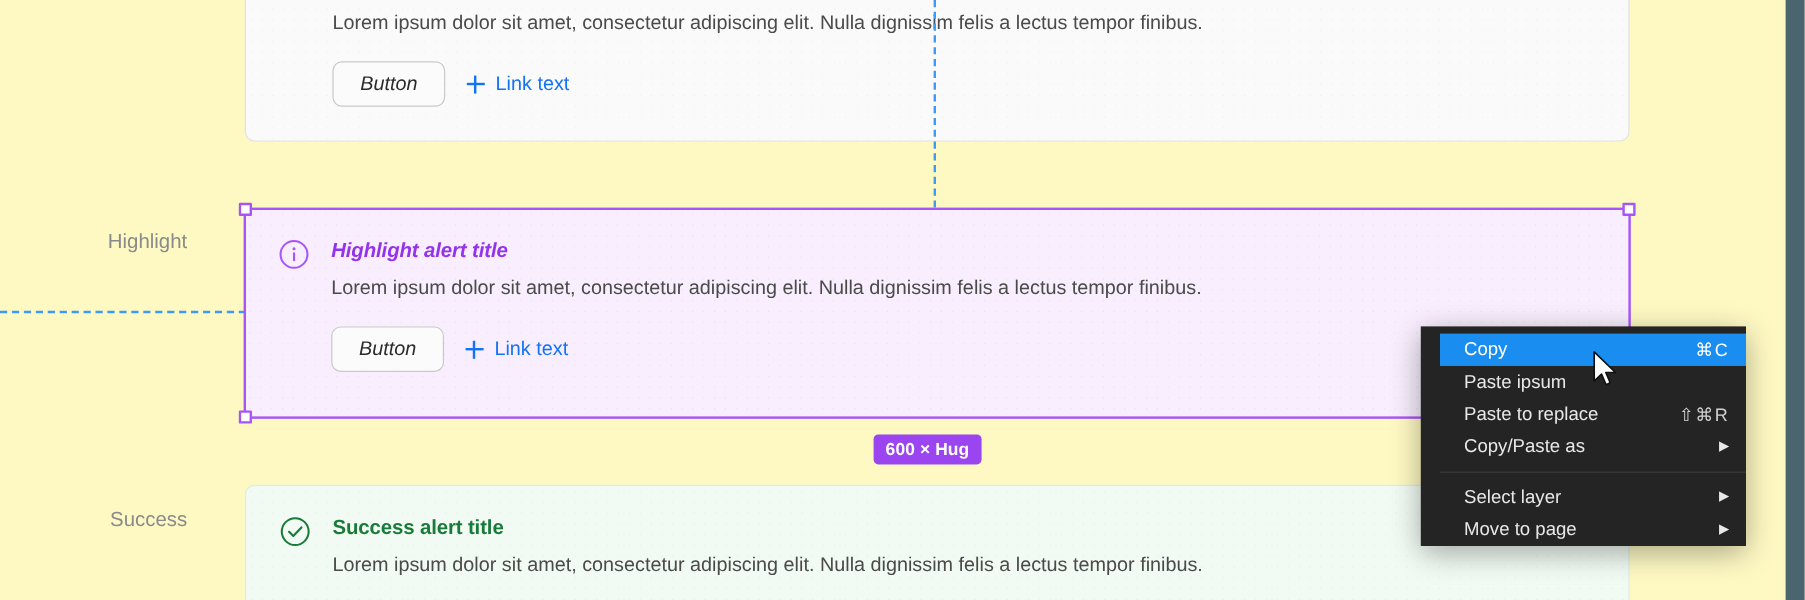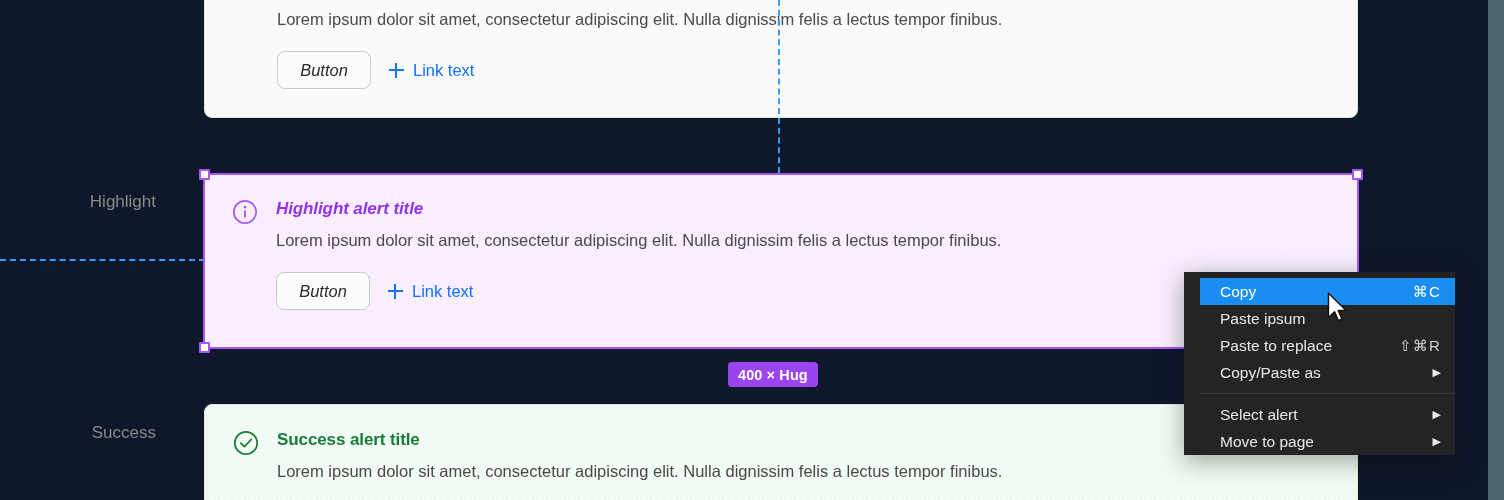--- a/index.html
+++ b/index.html
@@ -10,21 +10,21 @@
     overflow: hidden;
     background: #ffffff;
     font-family: "Liberation Sans", sans-serif;
     -webkit-font-smoothing: antialiased;
   }
 
   #root {
     position: relative;
     width: 1504px;
     height: 500px;
-    background: #0f172a;
+    background: #fef9c3;
   }
 
   
   .edge-strip {
     position: absolute;
     top: 0; left: 1488px;
     width: 16px; height: 500px;
     background: #4a6570;
   }
 
@@ -328,42 +328,42 @@
   <div class="guide-v"></div>
   <div class="guide-h"></div>
 
   <div class="sel-frame">
     <div class="sel-handle tl"></div>
     <div class="sel-handle tr"></div>
     <div class="sel-handle bl"></div>
     <div class="sel-handle br"></div>
   </div>
 
-  <div class="size-badge">400 × Hug</div>
+  <div class="size-badge">600 × Hug</div>
 
   <div class="context-menu">
     <div class="menu-item selected">
       <span class="mi-label">Copy</span>
       <span class="mi-accel">⌘C</span>
     </div>
     <div class="menu-item">
       <span class="mi-label">Paste ipsum</span>
       <span class="mi-accel"></span>
     </div>
     <div class="menu-item">
       <span class="mi-label">Paste to replace</span>
       <span class="mi-accel">⇧⌘R</span>
     </div>
     <div class="menu-item">
       <span class="mi-label">Copy/Paste as</span>
       <span class="mi-arrow">▶</span>
     </div>
     <div class="menu-sep"></div>
     <div class="menu-item">
-      <span class="mi-label">Select alert</span>
+      <span class="mi-label">Select layer</span>
       <span class="mi-arrow">▶</span>
     </div>
     <div class="menu-item">
       <span class="mi-label">Move to page</span>
       <span class="mi-arrow">▶</span>
     </div>
   </div>
 
   <div class="cursor">
     <svg width="22" height="32" viewBox="0 0 22 32" aria-hidden="true">

